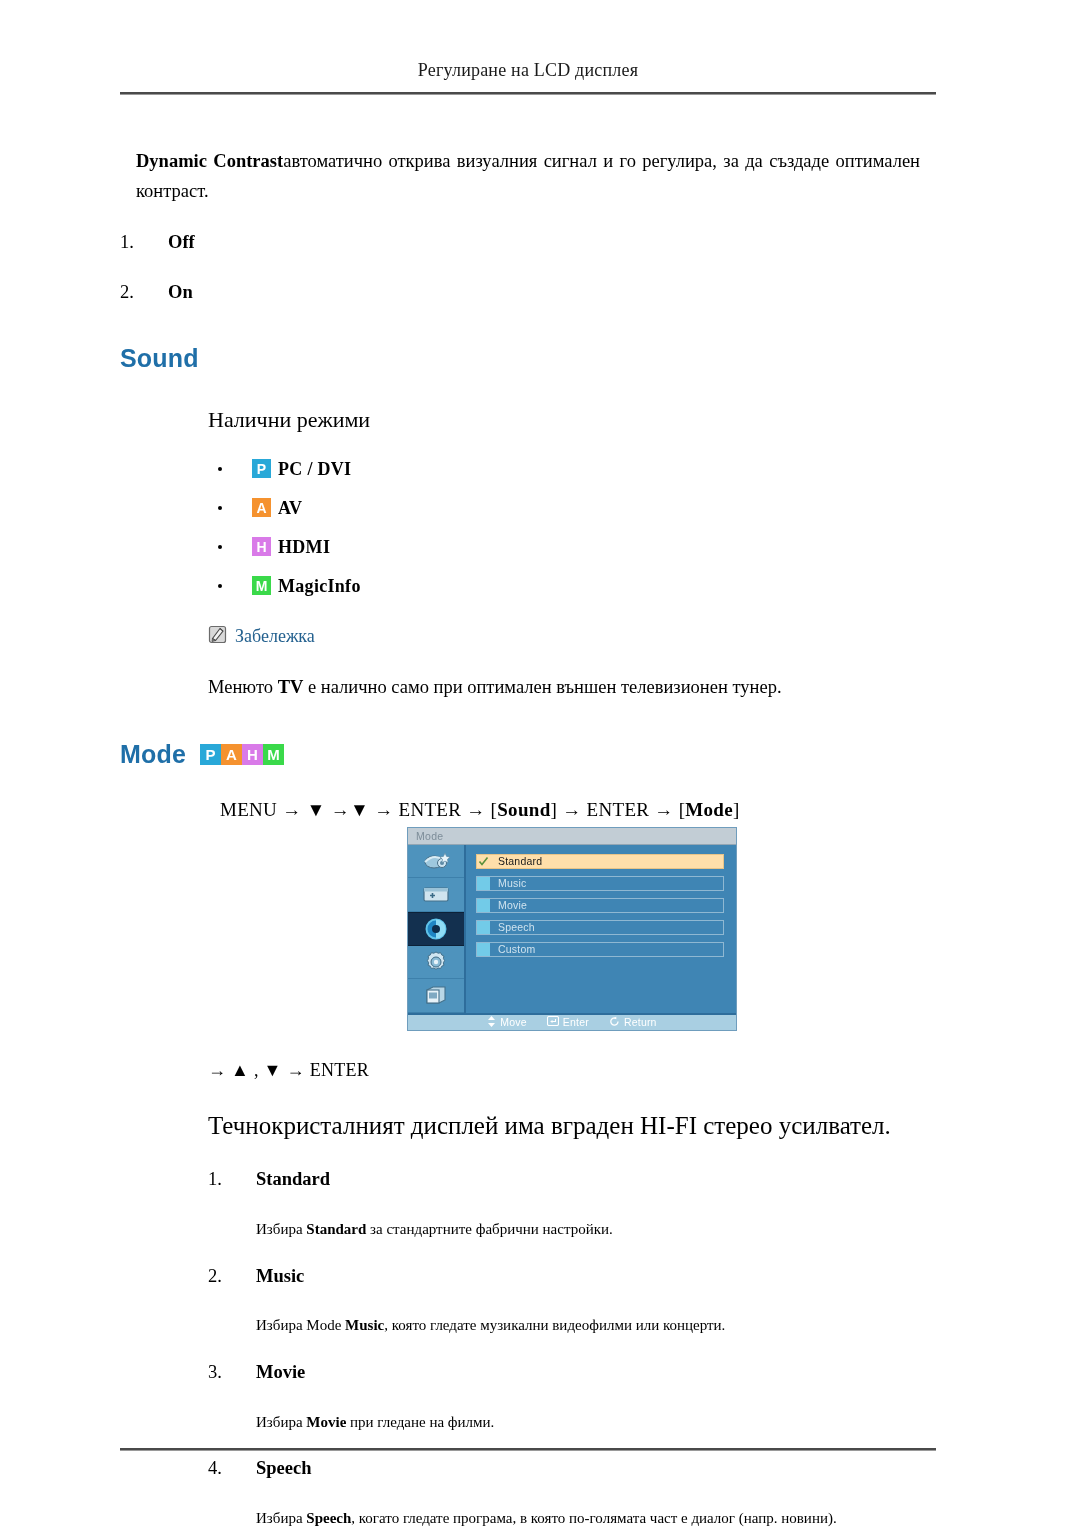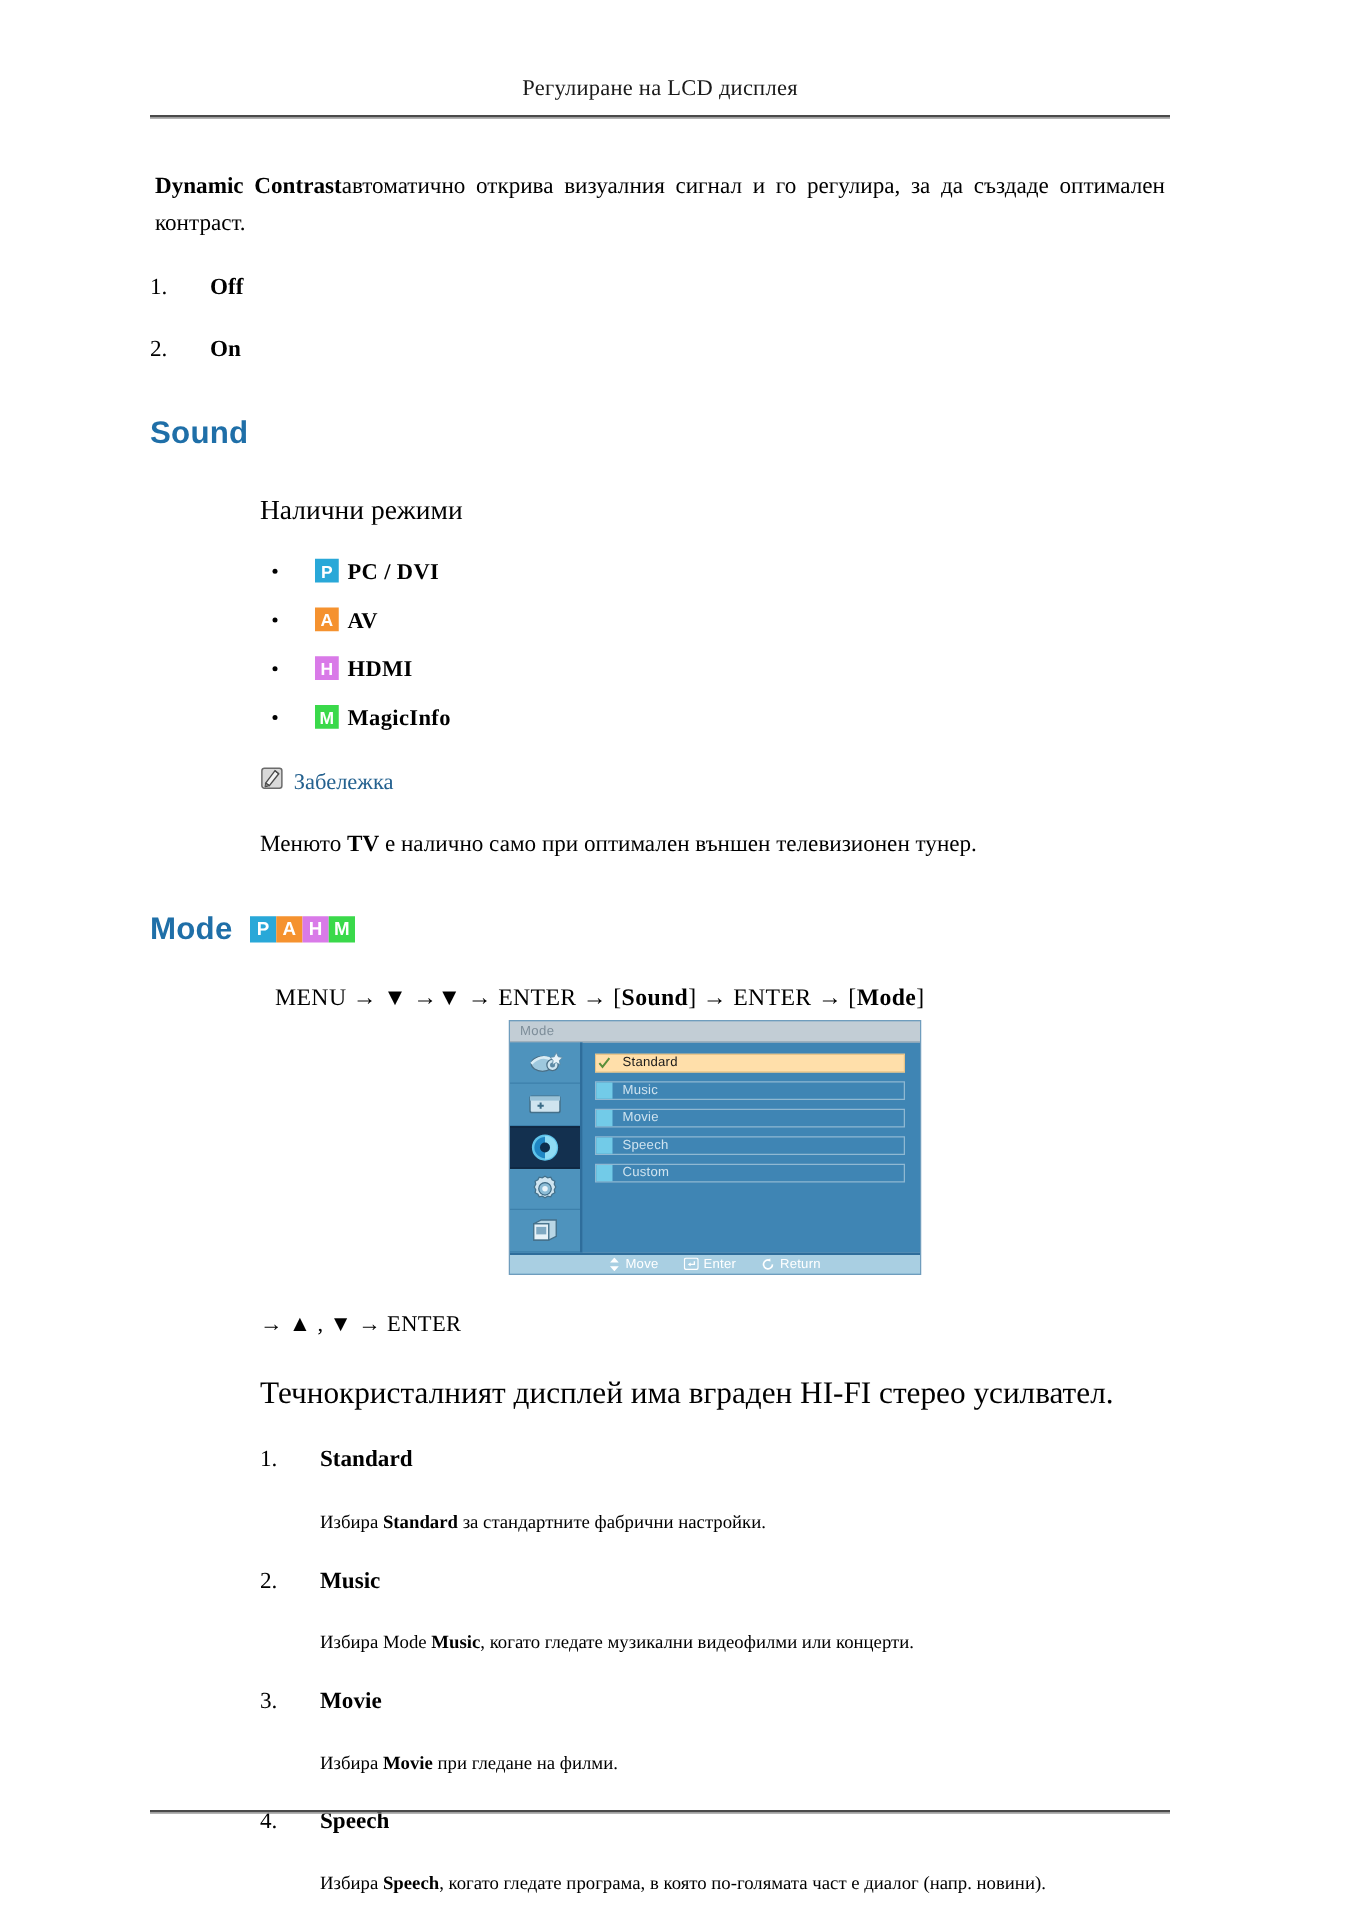--- a/index.html
+++ b/index.html
@@ -52,21 +52,21 @@
   
   .content {
     margin: 0 120px;
     padding-top: 36px;
   }
   .indent {
     margin-left: 88px;
   }
 
   p.intro {
-    margin: 4px;
+    margin: 16px;
     font-size: 18.5px;
     line-height: 1.62;
     text-align: justify;
     text-justify: inter-word;
   }
   p.intro b { font-weight: bold; }
 
   
   ol.num {
     list-style: none;
@@ -315,21 +315,20 @@
     background: #a9cfe2;
     border-top: 2px solid #2e6d9b;
     display: flex;
     align-items: center;
     justify-content: center;
     gap: 20px;
     box-sizing: border-box;
   }
   .osd-foot-item {
     display: flex;
-    align-items: center;
     gap: 4px;
     font-size: 10.5px;
     color: #ffffff;
     letter-spacing: .2px;
   }
 </style>
 </head>
 <body>
 
 <div class="page">
@@ -523,21 +522,21 @@
 
       <ol class="num">
         <li>
           <span class="li-num">1.</span>
           <span class="li-title">Standard</span>
           <span class="li-desc"><span>Избира </span><b>Standard</b><span> за стандартните фабрични настройки.</span></span>
         </li>
         <li>
           <span class="li-num">2.</span>
           <span class="li-title">Music</span>
-          <span class="li-desc"><span>Избира Mode </span><b>Music</b><span>, когато гледате музикални видеофилми или концерти.</span></span>
+          <span class="li-desc"><span>Избира Mode </span><b>Music</b><span>, която гледате музикални видеофилми или концерти.</span></span>
         </li>
         <li>
           <span class="li-num">3.</span>
           <span class="li-title">Movie</span>
           <span class="li-desc"><span>Избира </span><b>Movie</b><span> при гледане на филми.</span></span>
         </li>
         <li>
           <span class="li-num">4.</span>
           <span class="li-title">Speech</span>
           <span class="li-desc"><span>Избира </span><b>Speech</b><span>, когато гледате програма, в която по-голямата част е диалог (напр. новини).</span></span>

